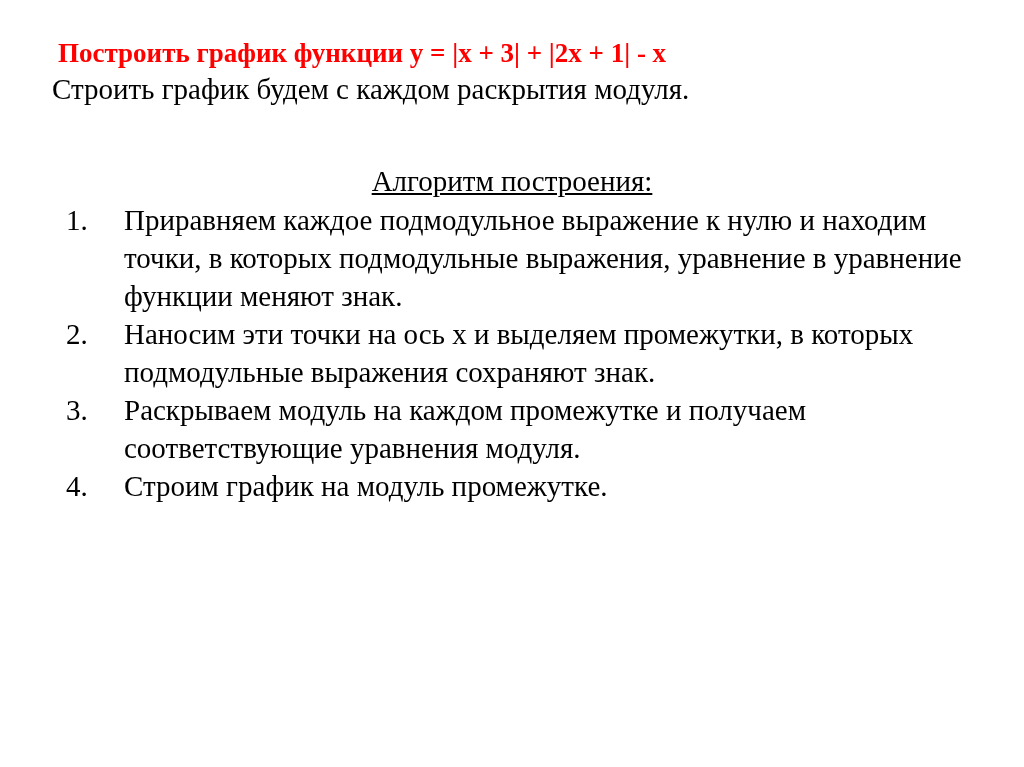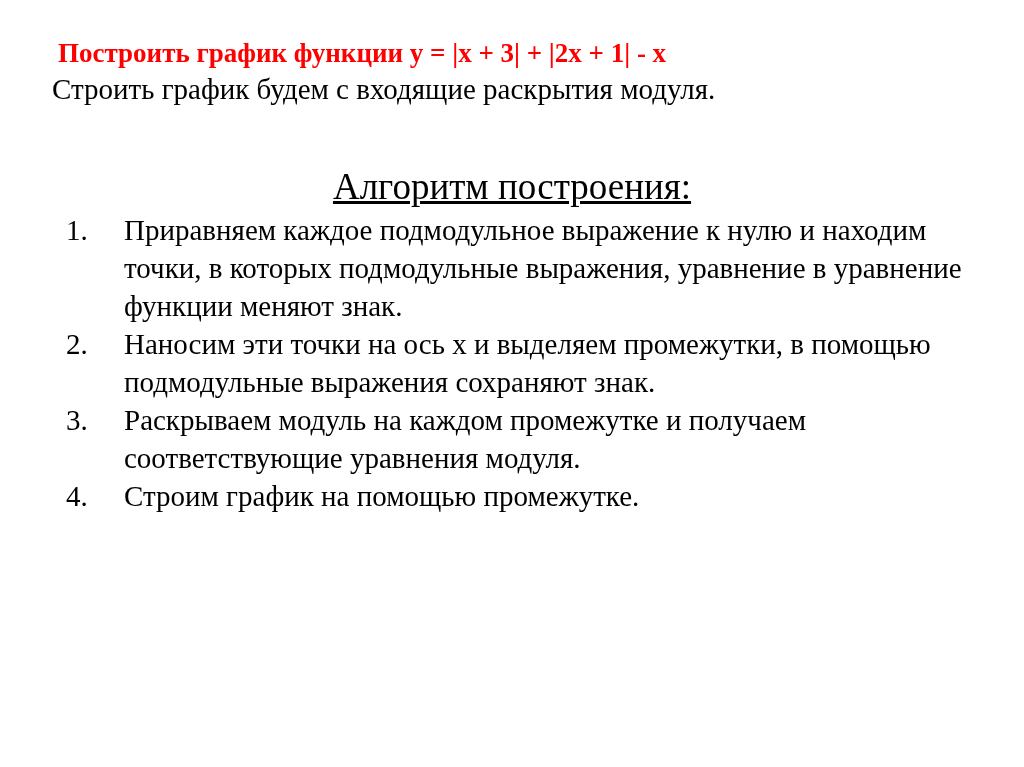--- a/index.html
+++ b/index.html
@@ -30,21 +30,21 @@
     white-space: nowrap;
   }
   .subtitle {
     font-size: 29px;
     line-height: 1.2;
     margin: 0 0 0 0;
     color: #000000;
   }
   .algo-heading {
     text-align: center;
-    font-size: 37px;
+    font-size: 29px;
     margin-top: 58px;
     margin-bottom: 4px;
     color: #000000;
   }
   .algo-heading span {
     text-decoration: underline;
     text-underline-offset: 2px;
   }
   ol.steps {
     list-style: none;
@@ -71,38 +71,38 @@
     display: block;
   }
 </style>
 </head>
 <body>
 
 <div class="slide">
 
   <h1 class="title">Построить график функции y = |x + 3| + |2x + 1| - x</h1>
 
-  <p class="subtitle">Строить график будем с входящие раскрытия модуля.</p>
+  <p class="subtitle">Строить график будем с каждом раскрытия модуля.</p>
 
   <div class="algo-heading">
     <span>Алгоритм построения:</span>
   </div>
 
   <ol class="steps">
     <li>
       <span class="num">1.</span>
       <span class="step-text">Приравняем каждое подмодульное выражение к нулю и находим точки, в которых подмодульные выражения, уравнение в уравнение функции меняют знак.</span>
     </li>
     <li>
       <span class="num">2.</span>
-      <span class="step-text">Наносим эти точки на ось х  и выделяем промежутки, в помощью подмодульные выражения сохраняют знак.</span>
+      <span class="step-text">Наносим эти точки на ось х  и выделяем промежутки, в которых подмодульные выражения сохраняют знак.</span>
     </li>
     <li>
       <span class="num">3.</span>
       <span class="step-text">Раскрываем модуль на каждом промежутке и получаем соответствующие уравнения модуля.</span>
     </li>
     <li>
       <span class="num">4.</span>
-      <span class="step-text">Строим график на помощью промежутке.</span>
+      <span class="step-text">Строим график на модуль промежутке.</span>
     </li>
   </ol>
 
 </div>
 
 </body></html>

